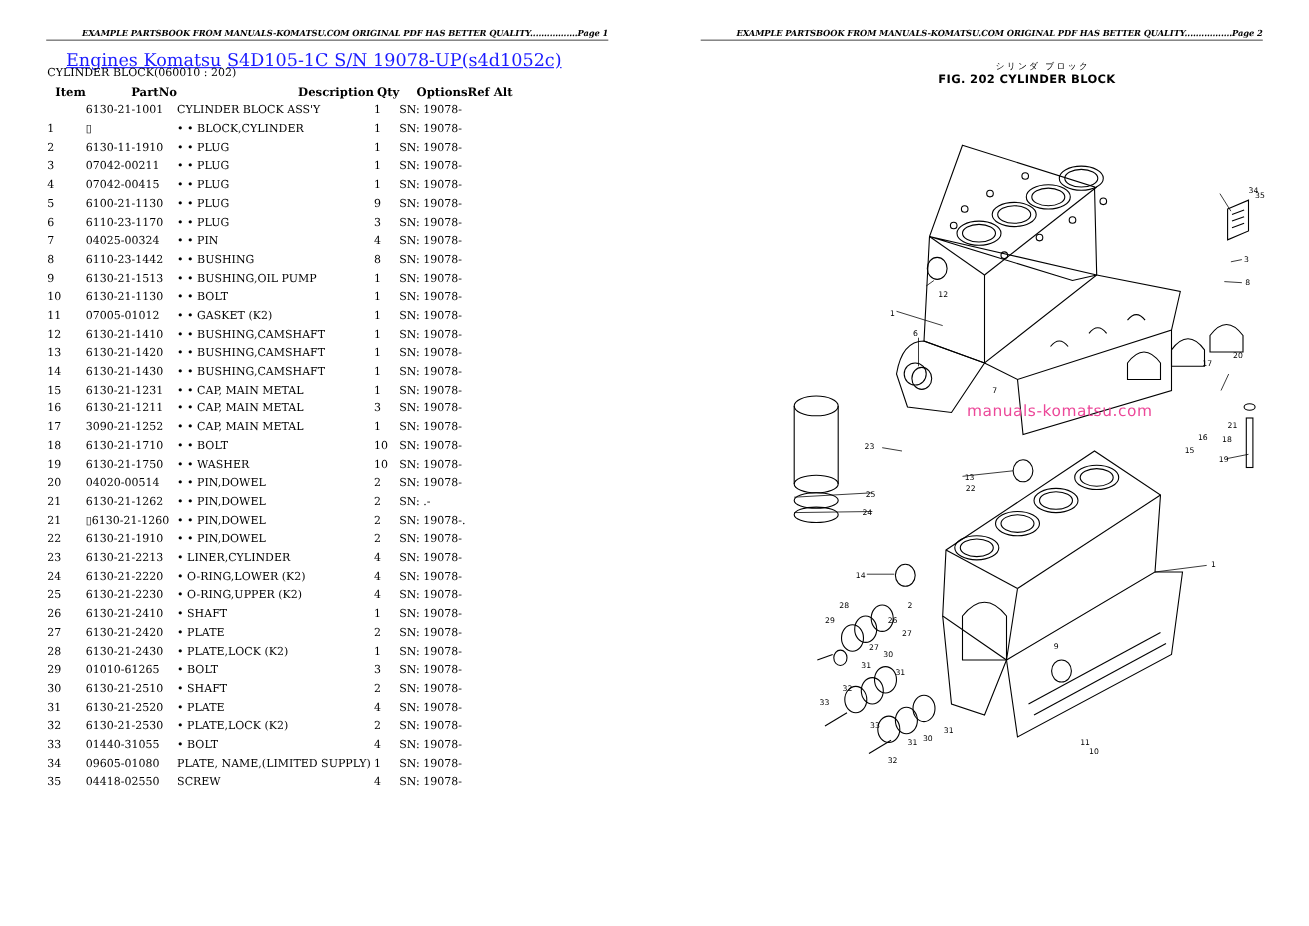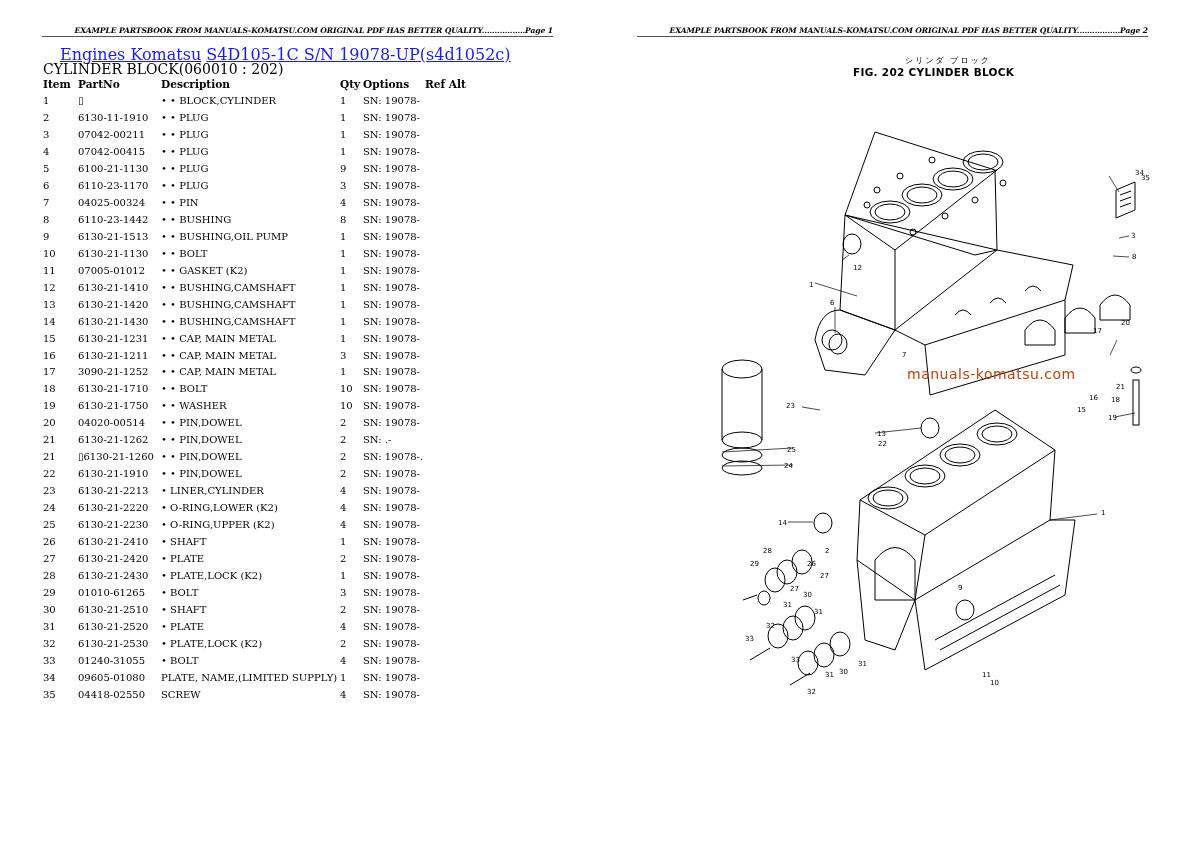--- a/index.html
+++ b/index.html
@@ -11,41 +11,41 @@
   .header { position: absolute; top: 26px; font-size: 7.6px; font-style: italic; font-weight: bold;
             text-align: right; white-space: nowrap; letter-spacing: -0.1px;
             font-family: "DejaVu Serif", serif; }
   .page-left .header { left: 42px; width: 511px; }
   .page-right .header { left: 42px; width: 511px; }
   .header-rule { position: absolute; top: 36px; height: 0; border-top: 1px solid #555; }
   .page-left .header-rule { left: 42px; width: 511px; }
   .page-right .header-rule { left: 42px; width: 511px; }
   .breadcrumb { position: absolute; left: 60px; top: 45px; font-size: 16px; white-space: nowrap; }
   .breadcrumb a { color: #1a1aff; text-decoration: underline; }
-  .section-title { position: absolute; left: 43px; top: 61px; font-size: 14px; white-space: nowrap; }
+  .section-title { position: absolute; left: 43px; top: 61px; font-size: 10px; white-space: nowrap; }
   table.parts { position: absolute; left: 43px; top: 76px; border-collapse: collapse; font-size: 10px; }
-  table.parts th { font-weight: bold; font-size: 10.6px; padding: 0; height: 16px; text-align: left; white-space: nowrap; }
+  table.parts th { font-weight: bold; font-size: 10.6px; padding: 0; height: 16px; text-align: right; white-space: nowrap; }
   table.parts td { padding: 0; height: 16.97px; white-space: nowrap; vertical-align: middle; }
   .c-item { width: 35px; }
   .c-part { width: 83px; }
   .c-desc { width: 179px; margin-top: 27px; }
   .c-qty { width: 23px; }
   .c-opt { width: 62px; }
   .c-ref { width: 40px; margin-top: 24px; }
   th.c-item { padding-left: 6px; }
   th.c-part { text-align: center; }
   th.c-desc { text-align: center; }
   th.c-qty { padding-left: 0; }
   td.c-item { padding-left: 6px; }
   .fig-title { position: absolute; left: 258px; top: 66px; font-family: "DejaVu Sans", sans-serif;
                font-weight: bold; font-size: 10.5px; white-space: nowrap; letter-spacing: 0.3px; text-align: right; }
   .fig-jp { position: absolute; left: 310px; top: 55px; font-family: "DejaVu Sans", sans-serif;
             font-size: 8px; white-space: nowrap; letter-spacing: 2px; }
-  .watermark { position: absolute; left: 312px; top: 366px; font-family: "DejaVu Sans", sans-serif;
-               font-size: 14px; color: #c2410c; white-space: nowrap; letter-spacing: 0.5px; }
+  .watermark { position: absolute; left: 284px; top: 366px; font-family: "DejaVu Sans", sans-serif;
+               font-size: 14px; color: #ec4899; white-space: nowrap; letter-spacing: 0.5px; }
   svg.diagram { position: absolute; left: 0; top: 0; }
 </style>
 </head>
 <body>
 
 <div class="page page-left">
   <div class="header">EXAMPLE PARTSBOOK FROM MANUALS-KOMATSU.COM ORIGINAL PDF HAS BETTER QUALITY.................Page 1</div>
   <div class="header-rule"></div>
 
   <div class="breadcrumb">
@@ -60,20 +60,28 @@
         <th class="c-item">Item</th>
         <th class="c-part">PartNo</th>
         <th class="c-desc">Description</th>
         <th class="c-qty">Qty</th>
         <th class="c-opt">Options</th>
         <th class="c-ref">Ref Alt</th>
       </tr>
     </thead>
     <tbody id="parts-body">
         <tr>
+          <td class="c-item"></td>
+          <td class="c-part">6130-21-1001</td>
+          <td class="c-desc">CYLINDER BLOCK ASS'Y</td>
+          <td class="c-qty">1</td>
+          <td class="c-opt">SN: 19078-</td>
+          <td class="c-ref"></td>
+        </tr>
+        <tr>
           <td class="c-item">1</td>
           <td class="c-part">▯</td>
           <td class="c-desc">• • BLOCK,CYLINDER</td>
           <td class="c-qty">1</td>
           <td class="c-opt">SN: 19078-</td>
           <td class="c-ref"></td>
         </tr>
         <tr>
           <td class="c-item">2</td>
           <td class="c-part">6130-11-1910</td>
@@ -325,21 +333,21 @@
         <tr>
           <td class="c-item">32</td>
           <td class="c-part">6130-21-2530</td>
           <td class="c-desc">• PLATE,LOCK (K2)</td>
           <td class="c-qty">2</td>
           <td class="c-opt">SN: 19078-</td>
           <td class="c-ref"></td>
         </tr>
         <tr>
           <td class="c-item">33</td>
-          <td class="c-part">01240-31055</td>
+          <td class="c-part">01440-31055</td>
           <td class="c-desc">• BOLT</td>
           <td class="c-qty">4</td>
           <td class="c-opt">SN: 19078-</td>
           <td class="c-ref"></td>
         </tr>
         <tr>
           <td class="c-item">34</td>
           <td class="c-part">09605-01080</td>
           <td class="c-desc">PLATE, NAME,(LIMITED SUPPLY)</td>
           <td class="c-qty">1</td>

